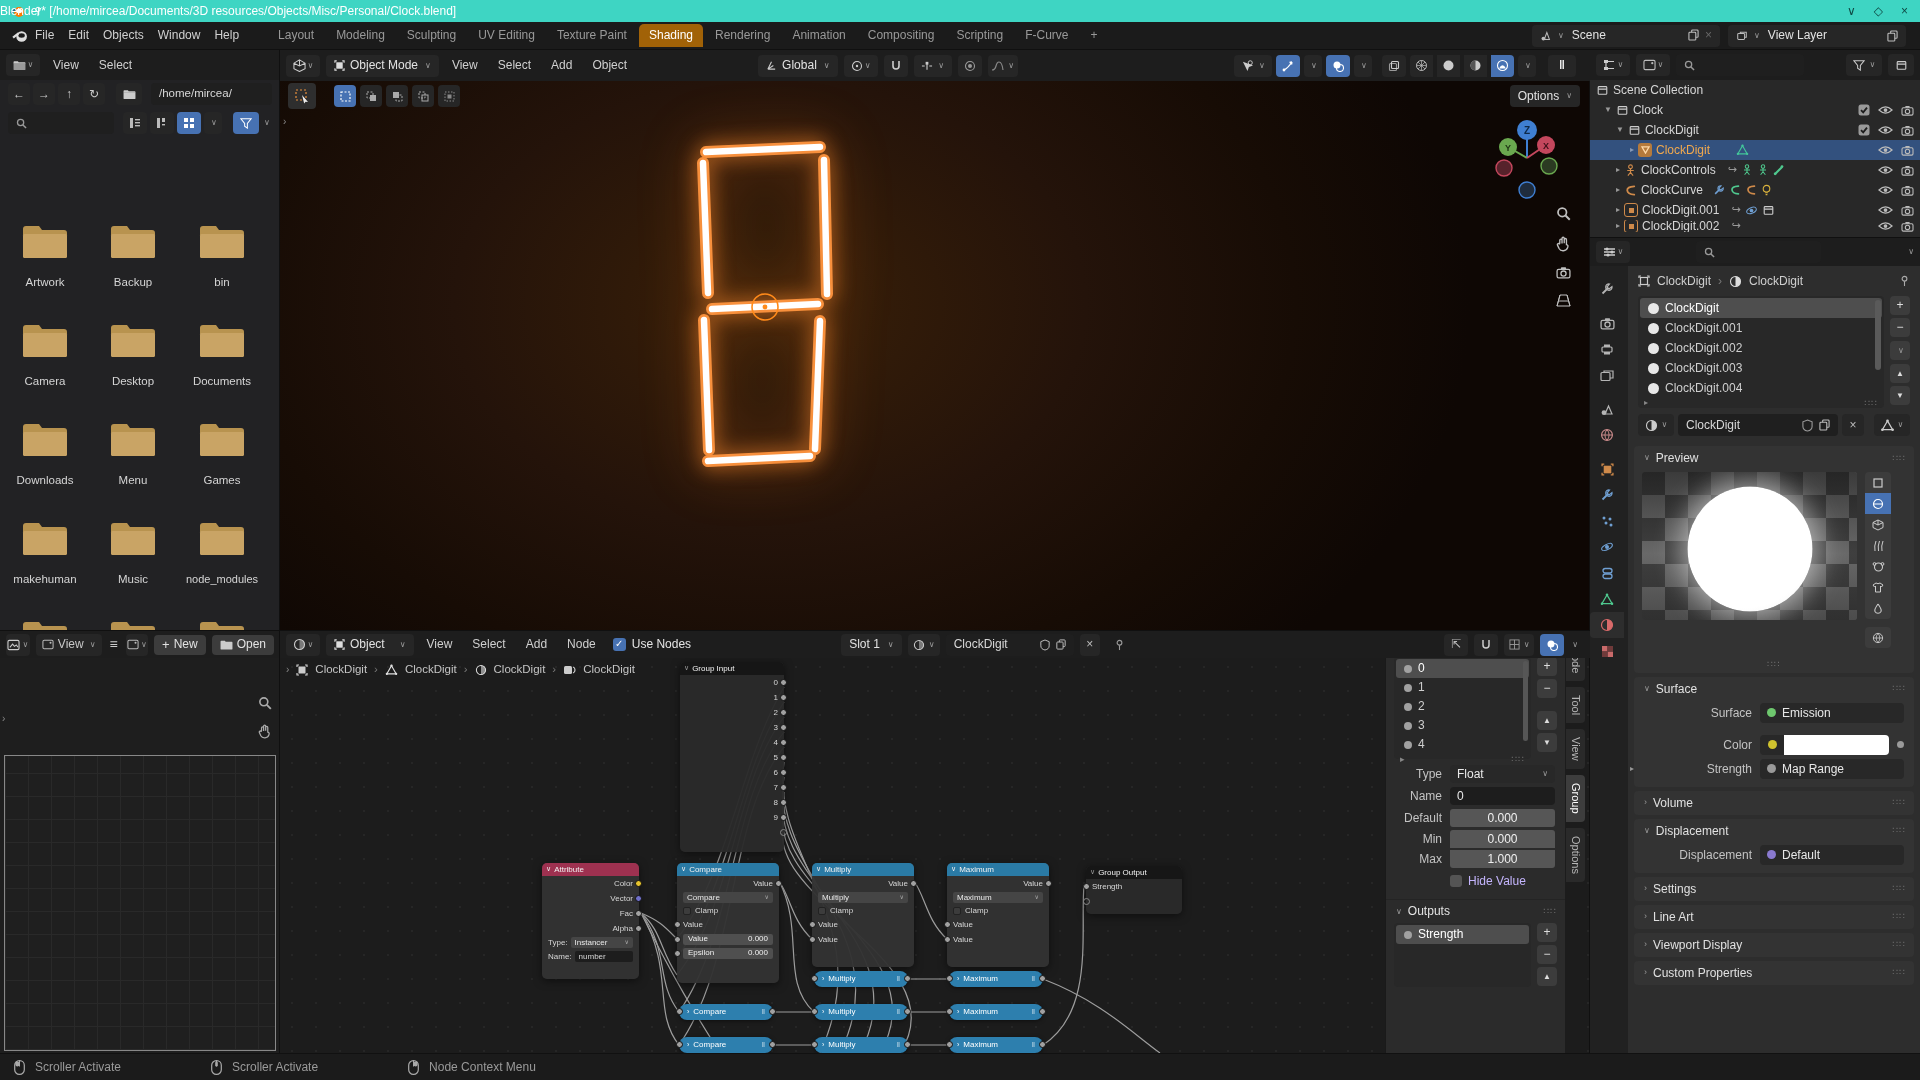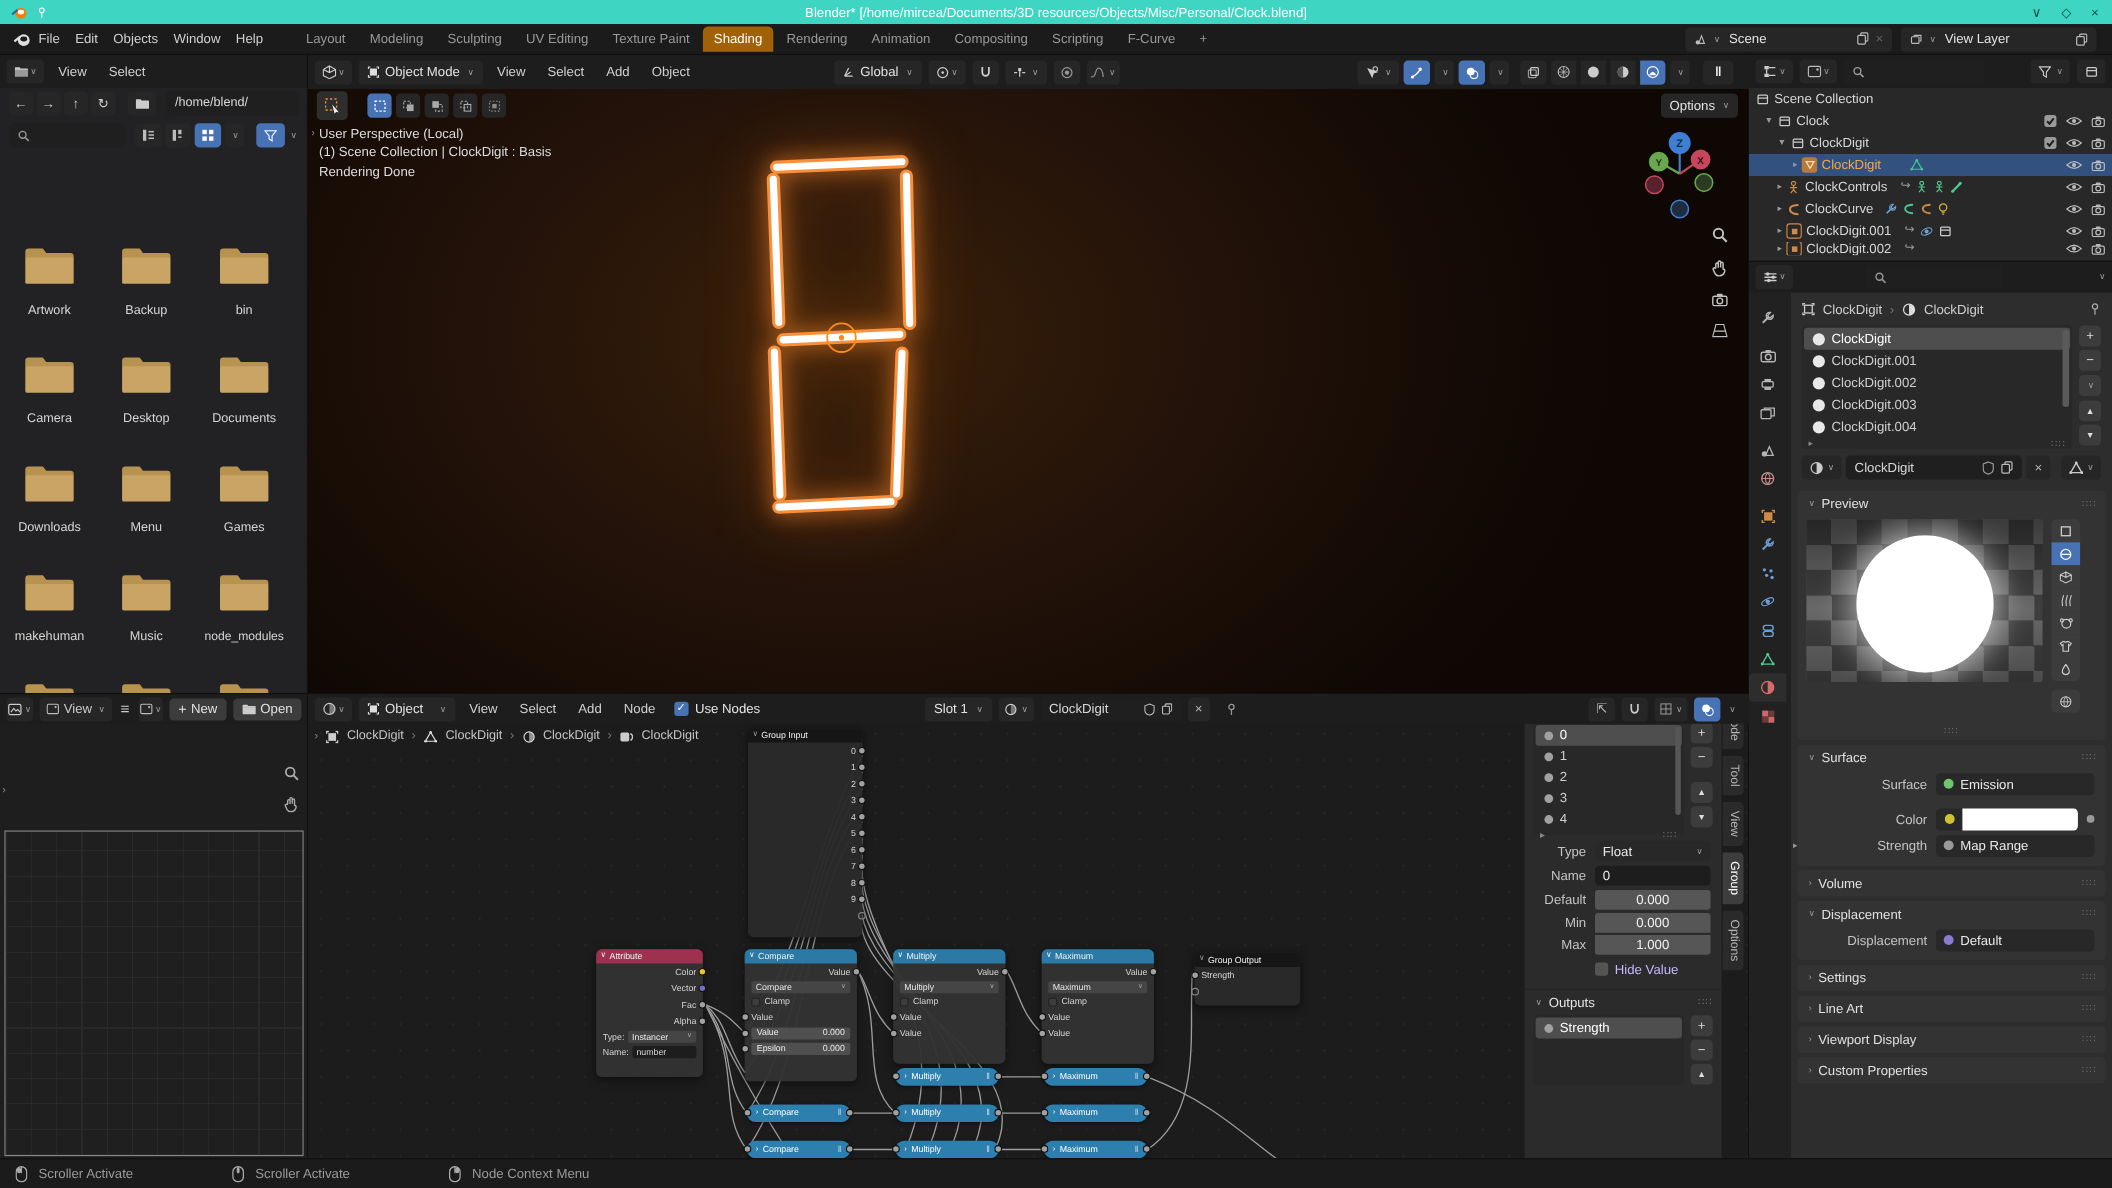--- a/index.html
+++ b/index.html
@@ -139,21 +139,21 @@
           <circle cx="9" cy="7" r="5" fill="#ff7a00"></circle>
           <ellipse cx="9" cy="6" rx="3" ry="2.2" fill="#fff"></ellipse>
           <path d="M1 8 L6 4" stroke="#2a6b8f" stroke-width="2"></path>
         </svg>
     </span>
     <span class="ic" style="margin-left:8px;color:#fff">
         <svg width="10" height="11">
           <use href="#s-pin"></use>
         </svg>
       </span>
-    <div style="position:absolute;left:0;right:0;text-align:center;font-size:12px;color:#fff">Blender* [/home/mircea/Documents/3D resources/Objects/Misc/Personal/Clock.blend]</div>
+    <div style="position:absolute;left:0;right:0;text-align:left;font-size:12px;color:#fff">Blender* [/home/mircea/Documents/3D resources/Objects/Misc/Personal/Clock.blend]</div>
     <div class="row" style="margin-left:auto;margin-right:12px;gap:18px;color:#0e4a44;font-size:12px;z-index:2">
       <span>∨</span>
       <span>◇</span>
       <span>×</span>
     </div>
   </div>
 
   <div class="abs row" style="left:0;top:22px;width:1920px;height:28px;background:#1b1b1b;border-bottom:1px solid #131313">
     <span class="ic" style="margin-left:12px">
       <svg width="16" height="14" viewBox="0 0 15 13">
@@ -228,21 +228,21 @@
       <span class="icbtn" style="width:22px;color:#ccc">←</span>
       <span class="icbtn" style="width:22px;color:#ccc">→</span>
       <span class="icbtn" style="width:22px;color:#ccc">↑</span>
       <span class="icbtn" style="width:22px;color:#ccc">↻</span>
       <span class="icbtn" style="width:26px;margin-left:8px;color:#ccc">
           <svg width="13" height="12" viewBox="0 0 48 40" style="color:#ccc">
             <path d="M2 9 q0-3 3-3 h13 l3 4 h22 q3 0 3 3 v2 H2 Z" fill="#ccc"></path>
             <rect x="2" y="14" width="44" height="24" rx="1.5" fill="#ccc"></rect>
           </svg>
         </span>
-      <span class="tfield" style="flex:1;margin-left:6px;font-size:11.5px">/home/blend/</span>
+      <span class="tfield" style="flex:1;margin-left:6px;font-size:11.5px">/home/mircea/</span>
     </div>
     <div class="row" style="height:30px;padding:0 8px;gap:3px">
       <span class="tfield" style="width:106px;gap:5px">
           <svg width="11" height="11" style="color:#999">
             <use href="#s-mag"></use>
           </svg>
         </span>
       <span class="icbtn" style="width:24px;margin-left:6px">
           <svg width="12" height="12" viewBox="0 0 12 12">
             <rect x="1" y="1" width="3" height="10" fill="#bbb"></rect>
@@ -590,25 +590,20 @@
             <rect x="3.5" y="3.5" width="4" height="4" fill="#888"></rect>
           </svg>
         </span>
       <span class="wbtn" style="position:absolute;right:10px;gap:5px">
           <span>Options</span>
           <span class="chev">∨</span>
         </span>
     </div>
     <span class="abs" style="left:3px;top:66px;color:#888;font-size:10px">›</span>
 
-    <div class="abs" style="left:10px;top:64px;color:#dcdcdc;font-size:12px;z-index:4">
-      <div>User Perspective (Local)</div>
-      <div style="margin-top:3px">(1) Scene Collection | ClockDigit : Basis</div>
-      <div style="margin-top:3px">Rendering Done</div>
-    </div>
 
     <svg class="abs" width="1310" height="581" style="left:0;top:0;filter:drop-shadow(0 0 10px rgba(255,140,45,.75)) drop-shadow(0 0 26px rgba(255,120,30,.35))">
       <g stroke-linecap="round" fill="none">
         <g stroke="#ff9540" stroke-width="12" opacity=".95">
           <path d="M426 102 L540 97"></path>
             <path d="M423 113 L428 243"></path>
             <path d="M544 110 L547 244"></path>
           <path d="M432 259 L538 254"></path>
             <path d="M424 270 L429 400"></path>
             <path d="M540 271 L535 399"></path>

